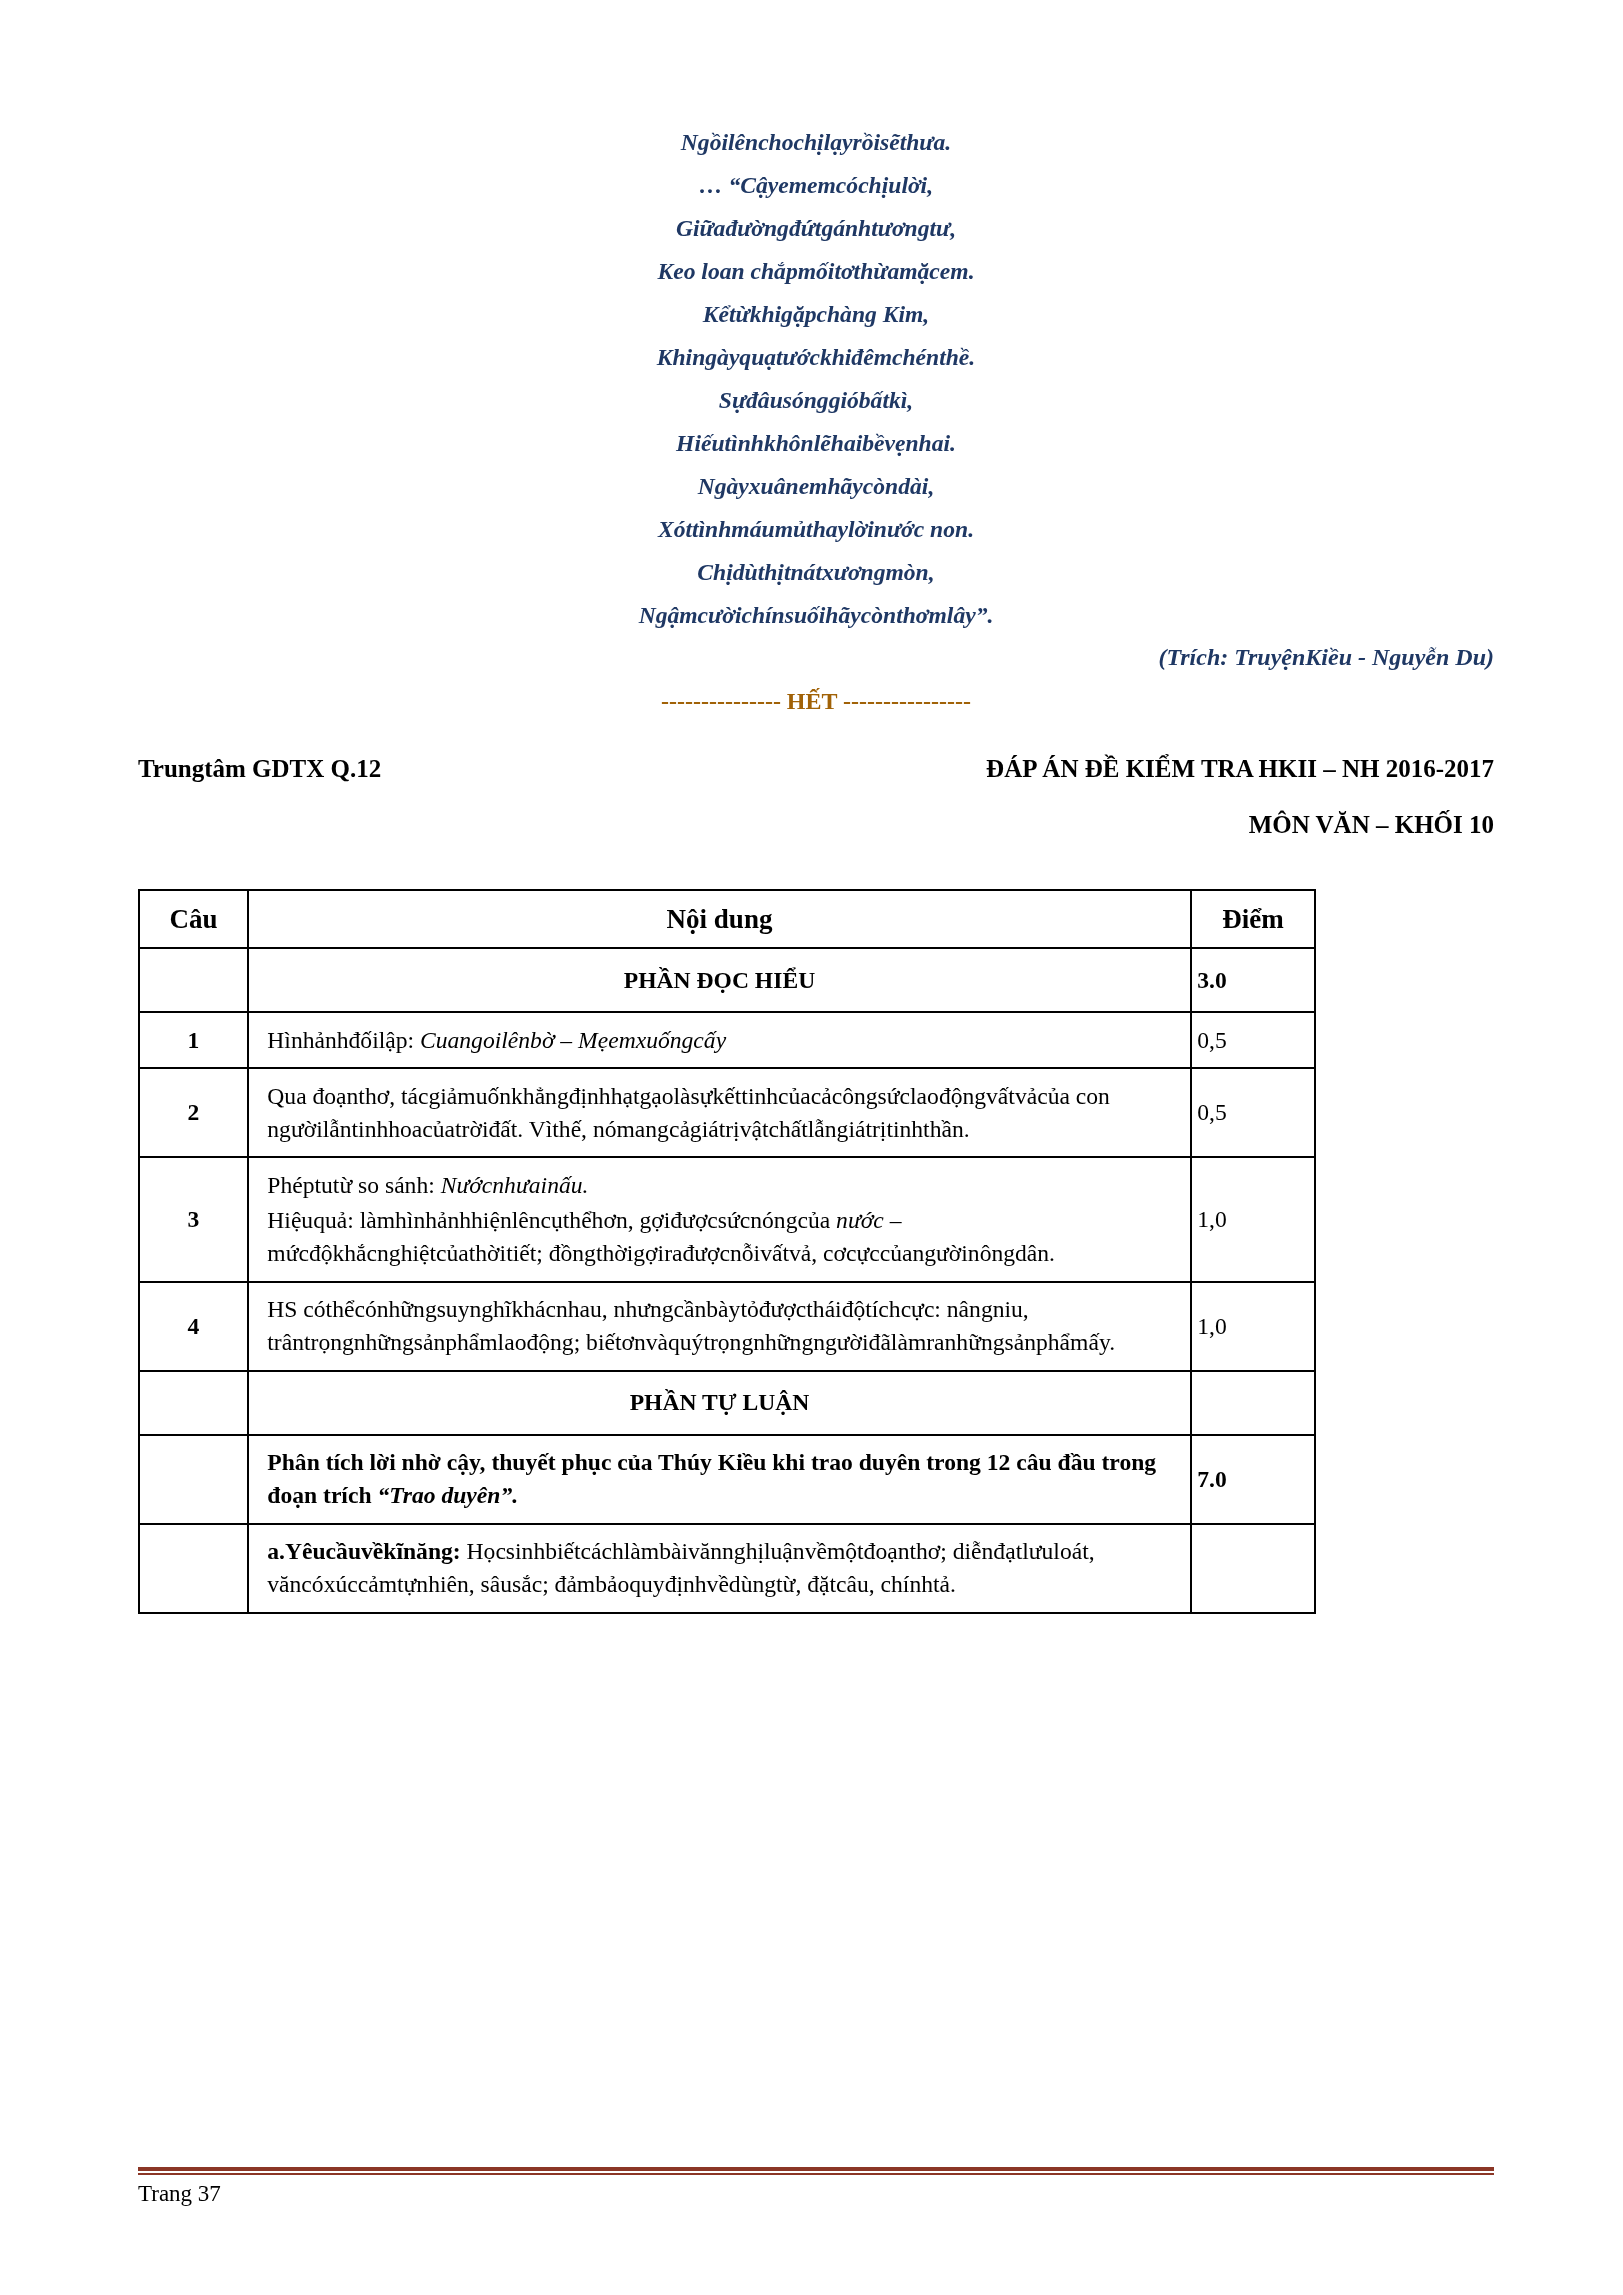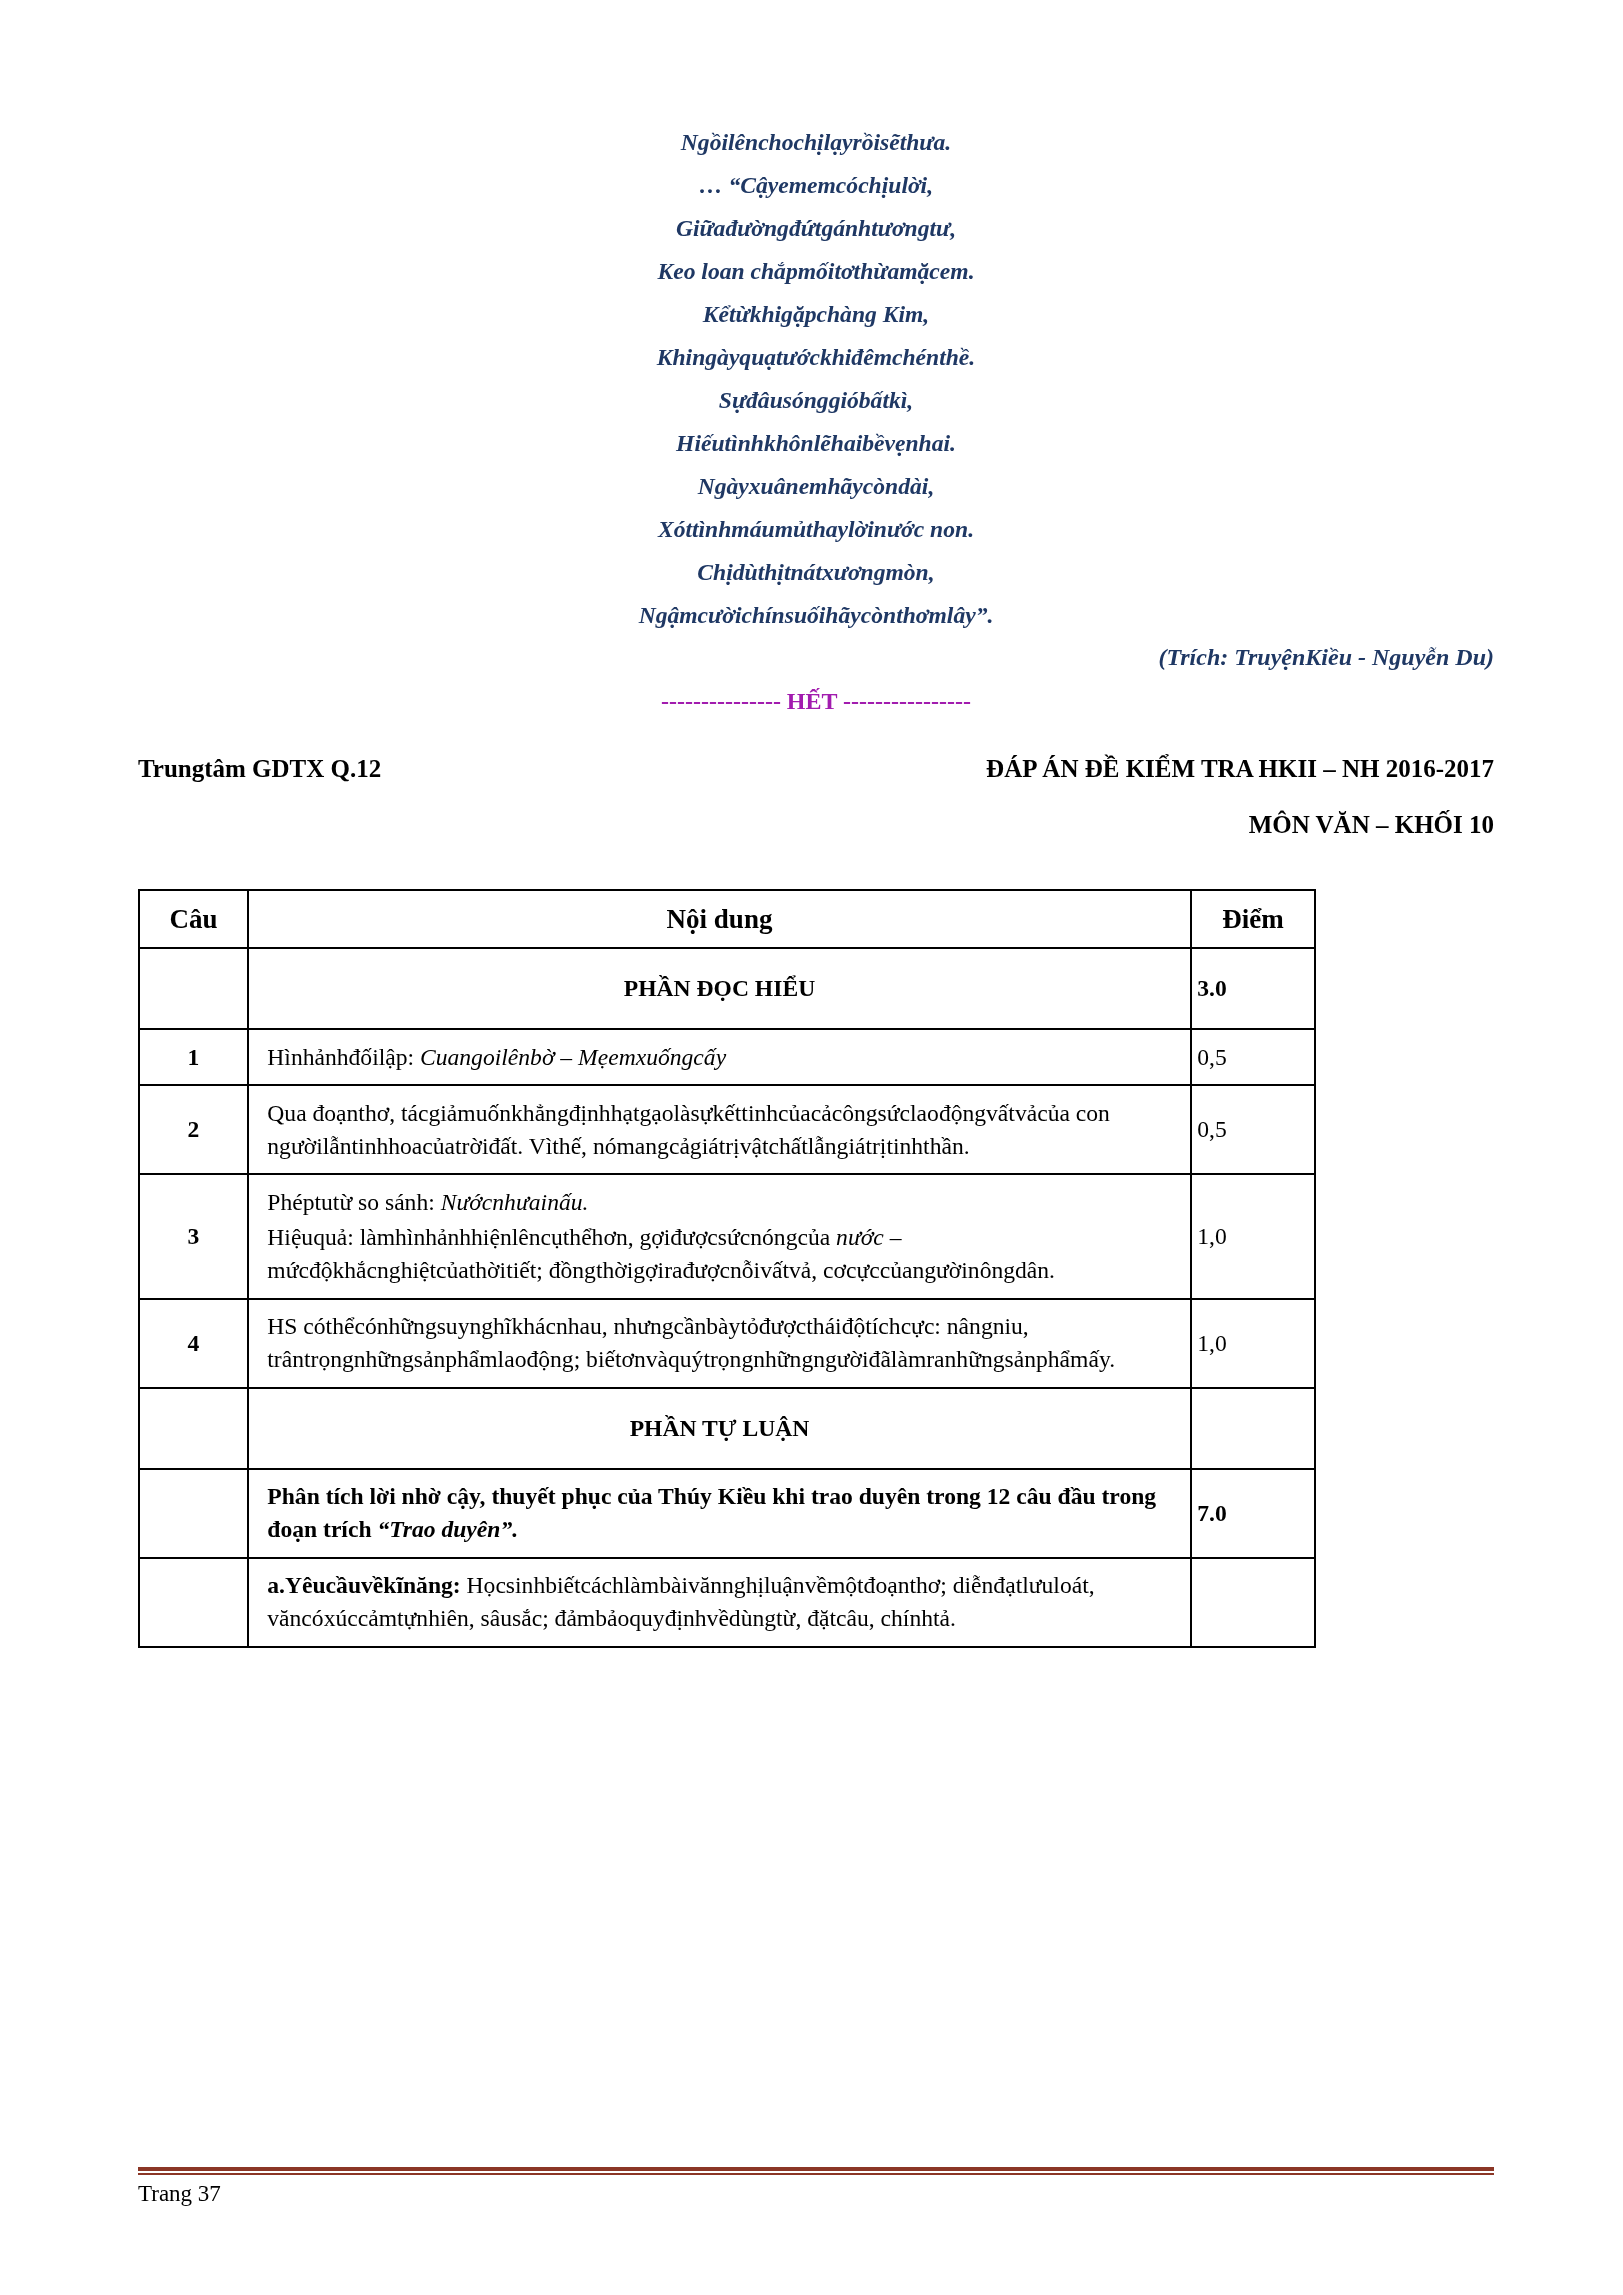--- a/index.html
+++ b/index.html
@@ -35,21 +35,21 @@
     color: var(--poem-color);
     font-size: 24px;
     line-height: 34px;
   }
   .het {
     margin-top: 10.5px;
     text-align: center;
     font-weight: bold;
     font-size: 24px;
     line-height: 34px;
-    color: #a21caf;
+    color: #a16207;
   }
   
   .exam-header {
     position: relative;
     margin-top: 34px;
   }
   .school {
     position: absolute;
     left: 0;
     top: 0;
@@ -94,21 +94,21 @@
   }
   .answer-table td {
     font-size: 23.6px;
     line-height: 33px;
     padding: 10.5px 18.3px;
   }
   td.col-cau { text-align: center; font-weight: bold; padding: 10.5px 5.2px; }
   td.col-diem { text-align: left; padding: 10.5px 5.2px; border-radius: 25px; }
   td.col-noidung { overflow-wrap: break-word; word-wrap: break-word; }
   td.col-noidung p + p { margin-top: 2.6px; }
-  tr.row-center td { height: 81px; }
+  tr.row-center td { height: 64px; }
   tr.row-center td.col-noidung { text-align: center; }
   .b { font-weight: bold; }
   .i { font-style: italic; }
   
   .footer {
     position: absolute;
     left: 138px;
     width: 1356px;
     top: 2167px;
   }

